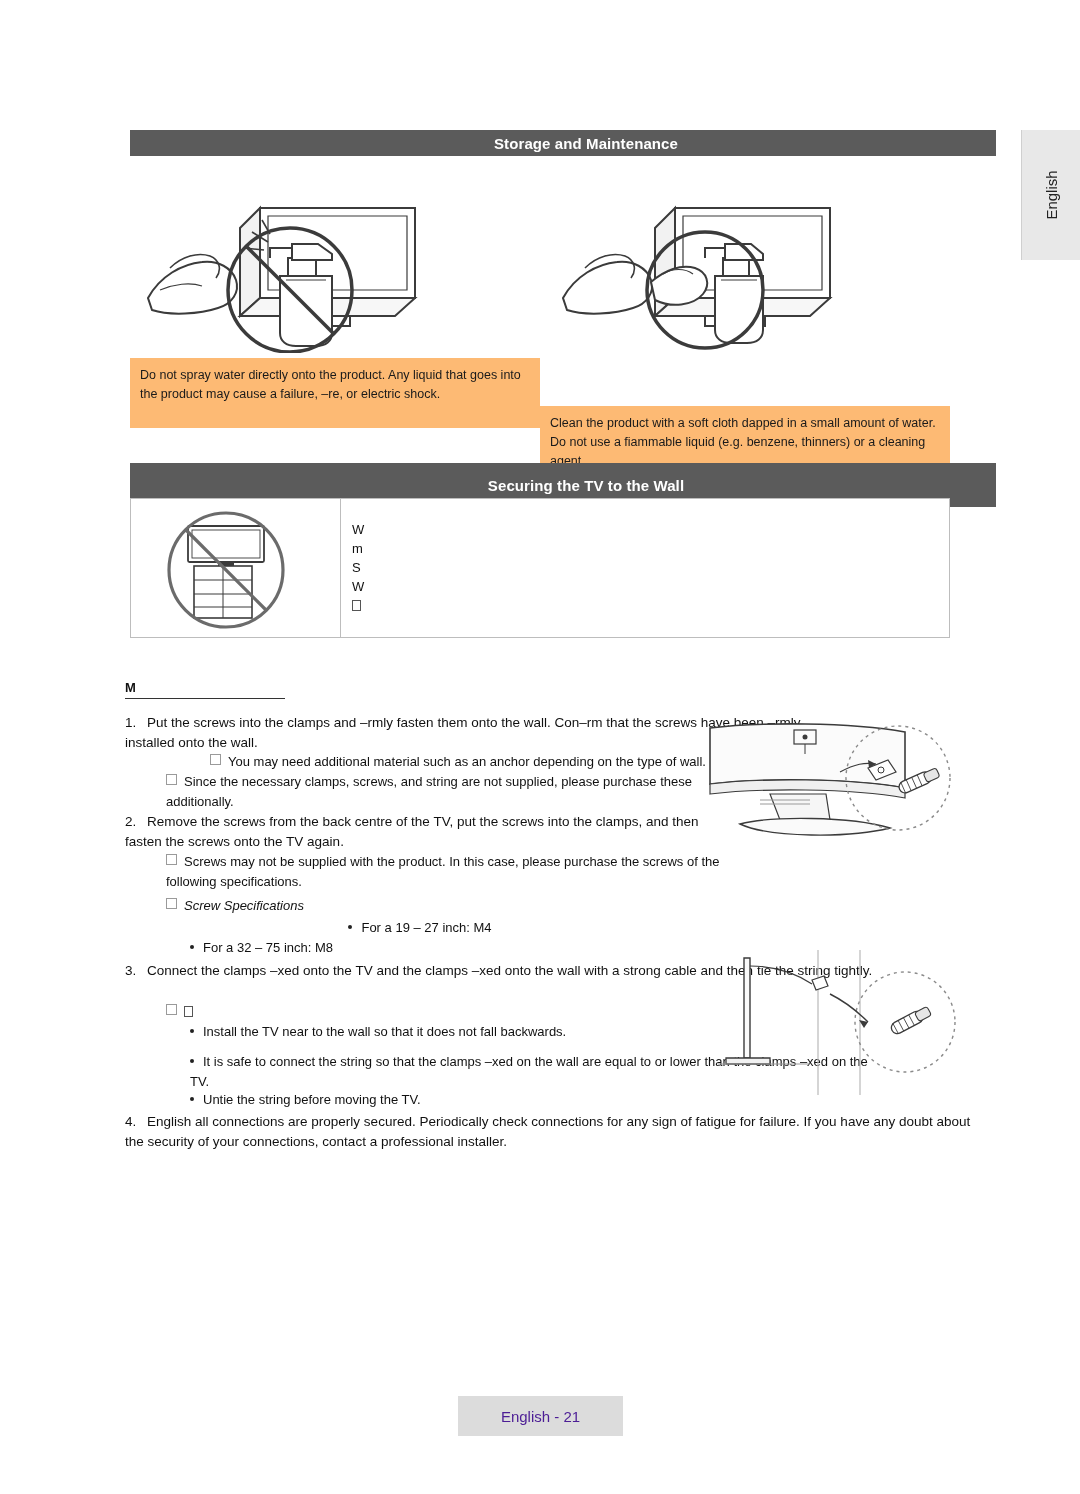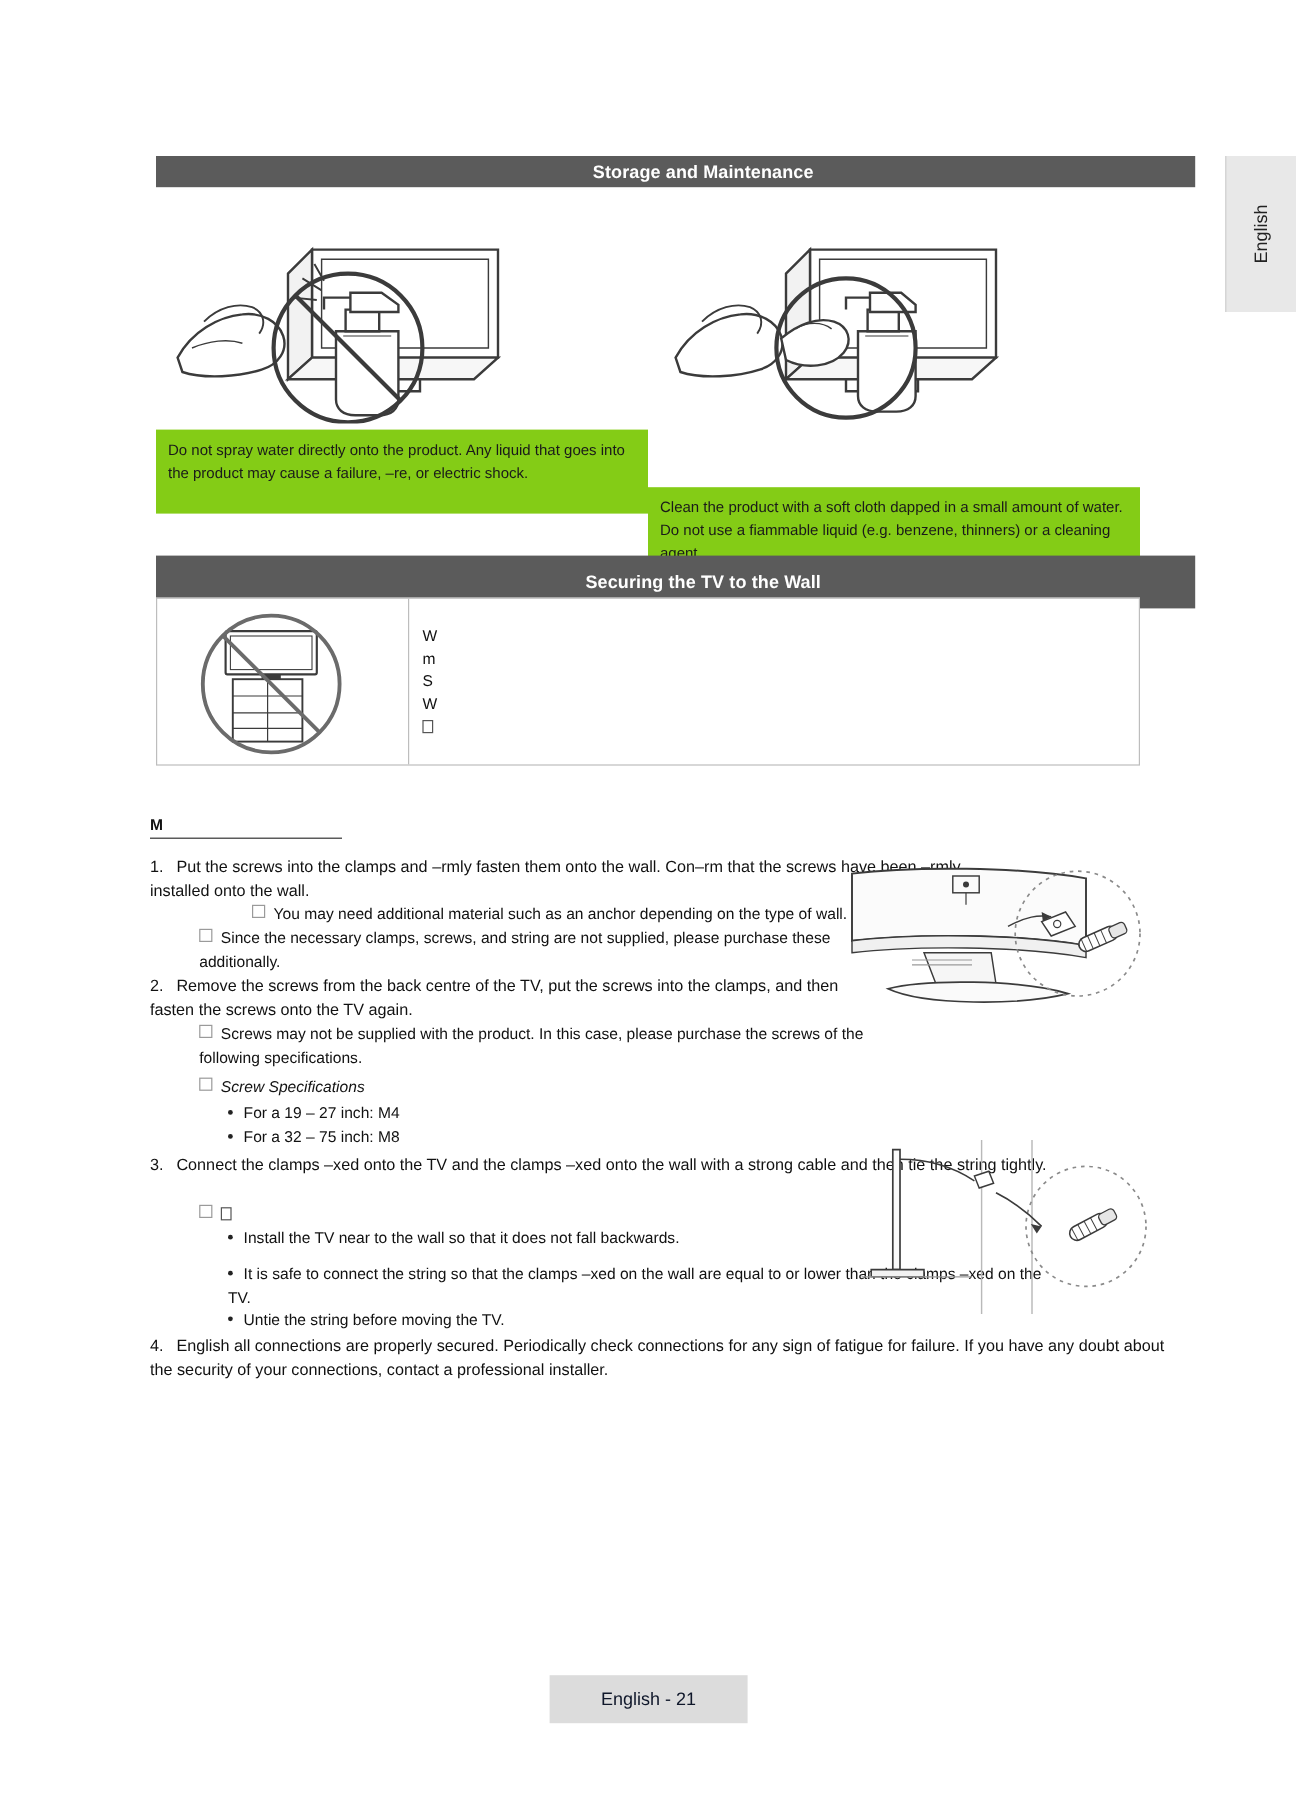--- a/index.html
+++ b/index.html
@@ -68,21 +68,21 @@
     border: 1px solid #9a9a9a;
     background: #fff;
     margin-right: 7px;
     position: relative;
     top: -1px;
   }
 
   
   .caption-box {
     position: absolute;
-    background: #84cc16;
+    background: #fdba74;
     font-size: 12.5px;
     line-height: 19px;
     padding: 8px 10px 10px 10px;
     box-sizing: border-box;
     color: #1a1a1a;
   }
 
   
   .framed {
     position: absolute;
@@ -131,21 +131,21 @@
   }
 
   
   .footer-tab {
     position: absolute;
     left: 458px;
     top: 1396px;
     width: 165px;
     height: 40px;
     background: #dcdcdc;
-    color: #0f172a;
+    color: #4c1d95;
     font-size: 15px;
     display: flex;
     align-items: center;
     justify-content: center;
   }
 
   
   .illus { position: absolute; }
   .tofu {
     display: inline-block;
@@ -280,21 +280,21 @@
     <span class="num">2.</span><span>Remove the screws from the back centre of the TV, put the screws into the clamps, and then fasten the screws onto the TV again.</span>
   </div>
 
   <div class="sub" style="left:166px; top:852px; width:560px;">
     <span class="sq"></span><span>Screws may not be supplied with the product. In this case, please purchase the screws of the following specifications.</span>
   </div>
   <div class="sub" style="left:166px; top:896px; width:560px;font-style:italic;">
     <span class="sq"></span><span>Screw Specifications</span>
   </div>
 
-  <div class="sub" style="left:190px; top:918px; width:460px;">
+  <div class="sub" style="left:190px; top:918px; width:460px;text-align:center;">
     <span class="dot-bullet"></span><span>For a 19 – 27 inch: M4</span>
   </div>
   <div class="sub" style="left:190px; top:938px; width:460px;">
     <span class="dot-bullet"></span><span>For a 32 – 75 inch: M8</span>
   </div>
 
   <div class="step" style="left:125px; top:961px; width:845px;">
     <span class="num">3.</span><span>Connect the clamps –xed onto the TV and the clamps –xed onto the wall with a strong cable and then tie the string tightly.</span>
   </div>
 

